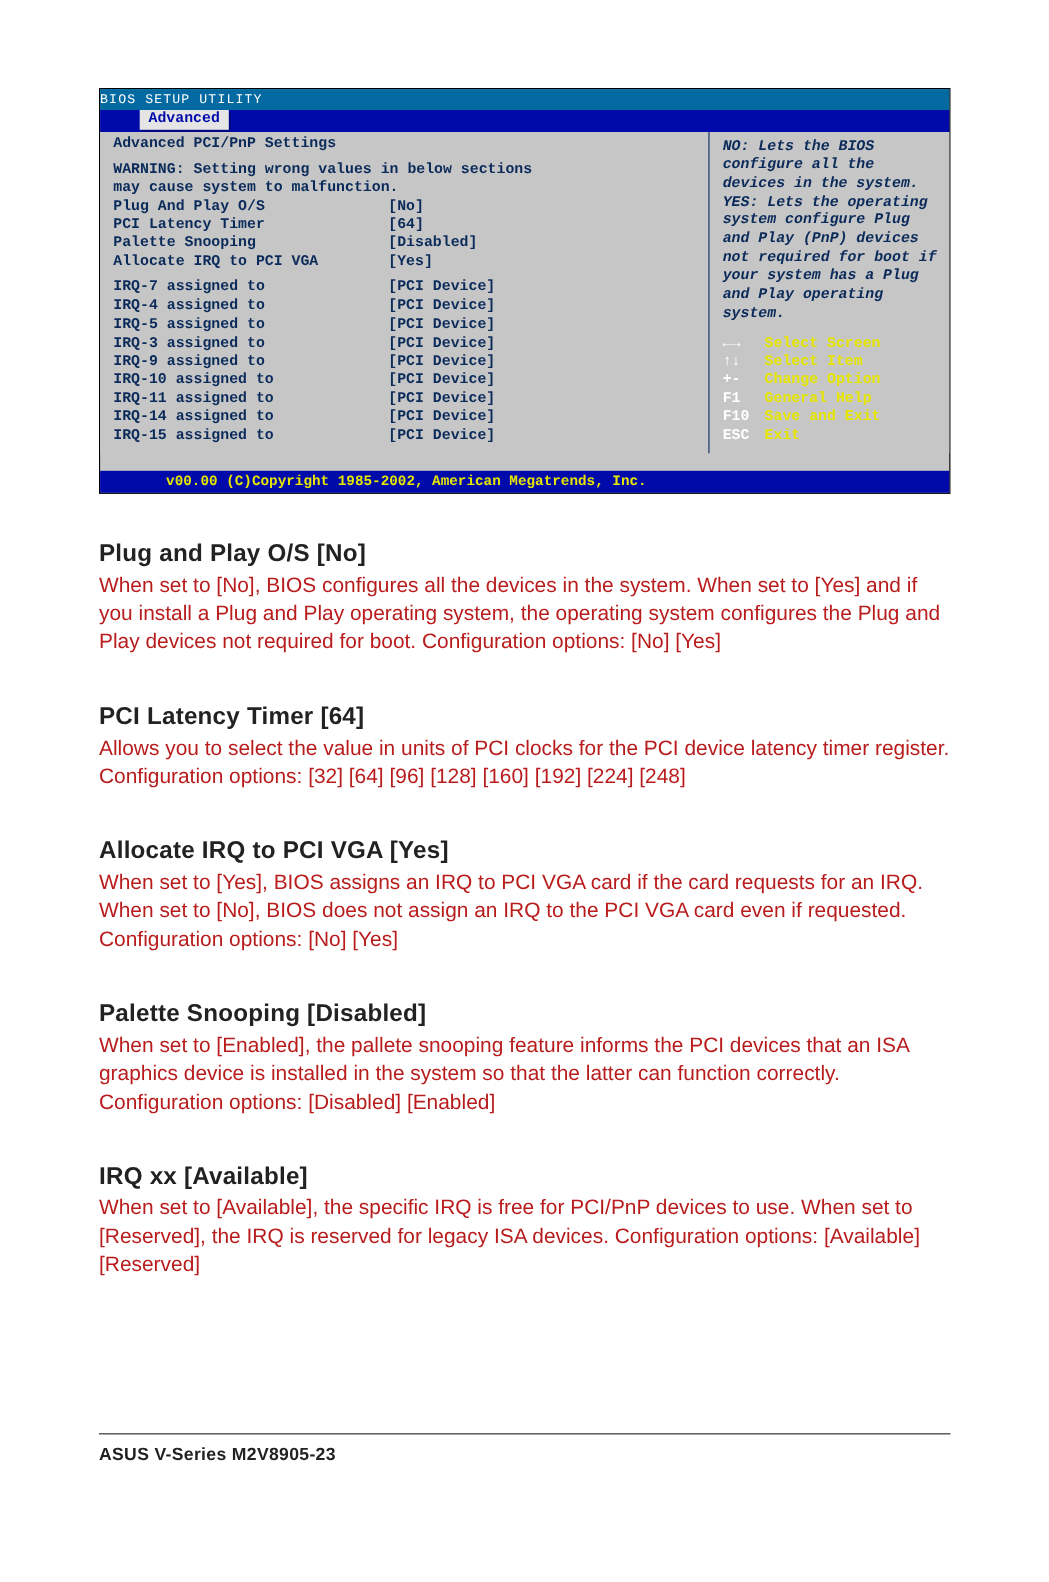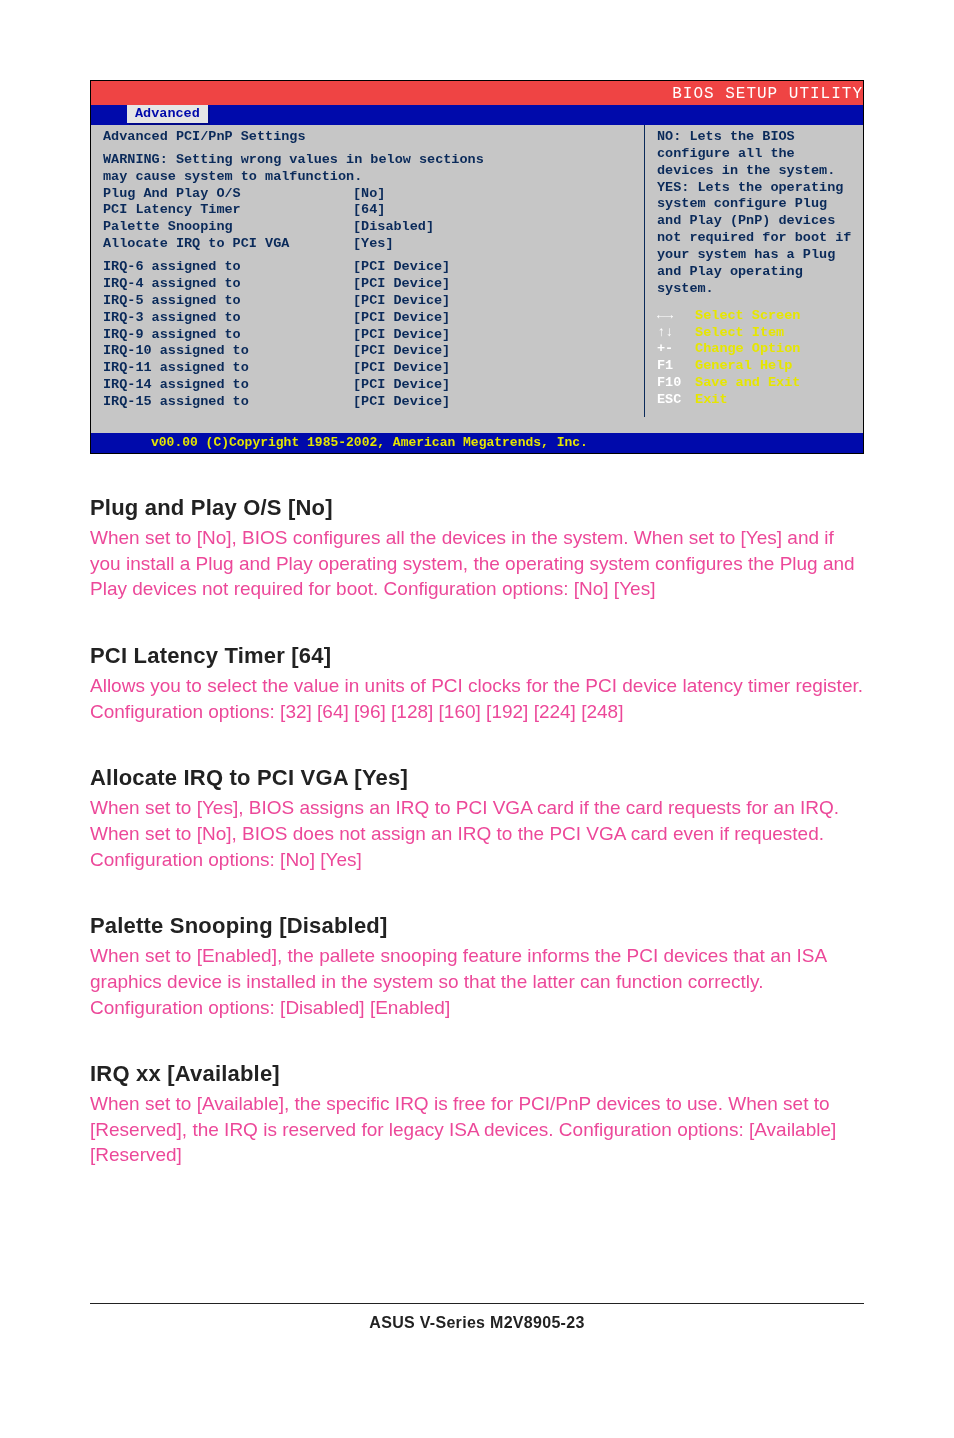--- a/index.html
+++ b/index.html
@@ -18,25 +18,25 @@
   }
   
   .bios {
     border: 1px solid #000;
     font-family: "Courier New", monospace;
     font-size: 13.5px;
     line-height: 1.25;
     background: #c6c6c6;
   }
   .bios-header {
-    background: #ef4444;
+    background: #0369a1;
     color: #fff;
-    text-align: right;
+    text-align: left;
     font-weight: normal;
-    font-size: 16px;
+    font-size: 12px;
     letter-spacing: 1px;
     padding: 3px 0 1px 0;
     position: relative;
   }
   .bios-tabrow {
     background: #000aab;
     padding: 0 0 2px 36px;
     text-align: left;
   }
   .bios-tab {
@@ -44,20 +44,21 @@
     background: #e5e5e5;
     color: #000aab;
     font-weight: bold;
     padding: 1px 8px 0px 8px;
     box-shadow: 2px 2px 0 #0003;
     font-size: 13.5px;
   }
   .bios-body {
     display: flex;
     background: #c6c6c6;
+    align-items: flex-end;
   }
   .bios-left {
     flex: 1 1 auto;
     padding: 4px 8px 6px 12px;
     color: #0a2a5a;
     font-weight: bold;
     border-right: 1px solid #0a2a5a;
   }
   .bios-right {
     width: 218px;
@@ -85,29 +86,29 @@
     font-size: 22px;
     margin-top: 41px;
     margin-bottom: 4px;
     letter-spacing: 0.2px;
   }
   p.doc-para {
     font-family: Verdana, Arial, sans-serif;
     font-size: 19px;
     line-height: 1.35;
     margin-bottom: 6px;
-    color: #ec4899;
+    color: #b91c1c;
   }
   
   .footer {
     position: absolute;
     left: 90px; right: 90px; bottom: 48px;
     border-top: 1px solid #222;
     display: flex;
-    justify-content: center;
+    justify-content: flex-start;
     font-family: Verdana, Arial, sans-serif;
     font-weight: bold;
     font-size: 16px;
     padding-top: 10px;
     letter-spacing: 0.3px;
   }
 </style>
 </head>
 <body>
 
@@ -140,21 +141,21 @@
           <span class="bios-value">[Disabled]</span>
         </div>
         <div class="bios-row">
           <span class="bios-label">Allocate IRQ to PCI VGA</span>
           <span class="bios-value">[Yes]</span>
         </div>
 
         <div style="height:6px"></div>
 
         <div class="bios-row">
-          <span class="bios-label">IRQ-6 assigned to</span>
+          <span class="bios-label">IRQ-7 assigned to</span>
           <span class="bios-value">[PCI Device]</span>
         </div>
         <div class="bios-row">
           <span class="bios-label">IRQ-4 assigned to</span>
           <span class="bios-value">[PCI Device]</span>
         </div>
         <div class="bios-row">
           <span class="bios-label">IRQ-5 assigned to</span>
           <span class="bios-value">[PCI Device]</span>
         </div>
@@ -178,21 +179,21 @@
           <span class="bios-label">IRQ-14 assigned to</span>
           <span class="bios-value">[PCI Device]</span>
         </div>
         <div class="bios-row">
           <span class="bios-label">IRQ-15 assigned to</span>
           <span class="bios-value">[PCI Device]</span>
         </div>
       </div>
 
       <div class="bios-right">
-        <div style="white-space:normal;">NO: Lets the BIOS configure all the devices in the system. YES: Lets the operating system configure Plug and Play (PnP) devices not required for boot if your system has a Plug and Play operating system.</div>
+        <div style="white-space:normal;font-style:italic;">NO: Lets the BIOS configure all the devices in the system. YES: Lets the operating system configure Plug and Play (PnP) devices not required for boot if your system has a Plug and Play operating system.</div>
         <div style="height:10px"></div>
         <div>
           <span class="nav-key">←→</span>
           <span class="nav-label">Select Screen</span>
         </div>
         <div>
           <span class="nav-key">↑↓</span>
           <span class="nav-label">Select Item</span>
         </div>
         <div>

